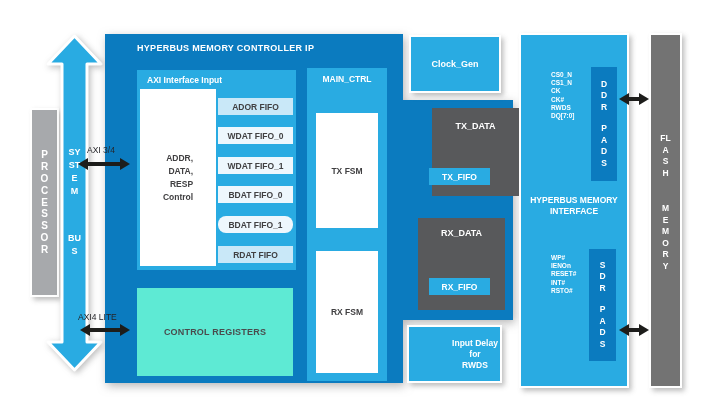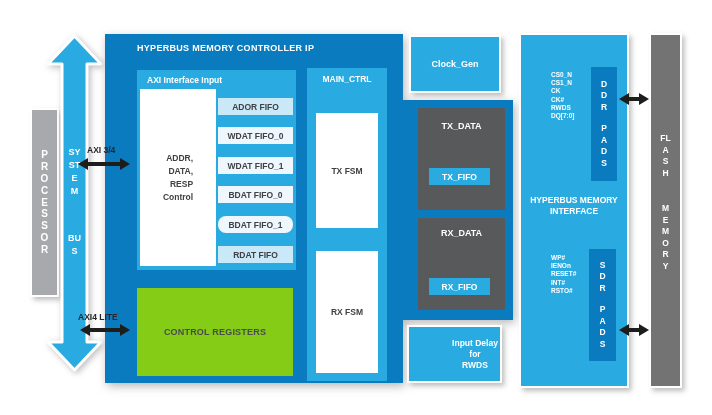--- a/index.html
+++ b/index.html
@@ -37,38 +37,38 @@
   
   .axi-box { left:137px; top:70px; width:159px; height:200px; background:#29abe2; z-index:2; }
   .axi-title { left:147px; top:75px; color:#ffffff; font-weight:bold; font-size:8.5px; z-index:3; }
   .addr-block { left:140px; top:89px; width:76px; height:177px; background:#ffffff; z-index:3;
     color:#414042; font-weight:bold; font-size:8.5px; line-height:13px; text-align:right; }
   .fifo { left:218px; width:75px; height:17px; z-index:3;
     color:#414042; font-weight:bold; font-size:8.5px; }
   .fifo.pale  { background:#c9e8f8; }
   .fifo.white { background:#eef7fd; }
 
-  .ctrl-reg { left:137px; top:288px; width:156px; height:88px; background:#84cc16; z-index:2;
+  .ctrl-reg { left:137px; top:288px; width:156px; height:88px; background:#5eead4; z-index:2;
     color:#4a4b4d; font-weight:bold; font-size:9px; letter-spacing:.2px; }
 
   
   .main-ctrl { left:307px; top:68px; width:80px; height:313px; background:#29abe2; z-index:2;
     text-align:center; }
   .main-ctrl-title { padding-top:6px; color:#ffffff; font-weight:bold; font-size:8.5px; }
   .fsm { left:316px; width:62px; background:#ffffff; z-index:3;
     color:#414042; font-weight:bold; font-size:8.5px; }
   .tx-fsm { top:113px; height:115px; }
   .rx-fsm { top:251px; height:122px; }
 
   
   .clock-gen { left:409px; top:35px; width:92px; height:58px; background:#29abe2; z-index:2;
     color:#ffffff; font-weight:bold; font-size:9px; }
   .data-box { left:418px; width:87px; background:#58595b; z-index:3; text-align:center;
     color:#ffffff; font-weight:bold; font-size:9px; }
-  .tx-data { top:108px; height:102px; }
+  .tx-data { top:108px; height:88px;margin-left:14px; }
   .tx-data .data-label { padding-top:13px; }
   .rx-data { top:218px; height:92px; }
   .rx-data .data-label { padding-top:10px; }
   .inner-fifo { left:429px; width:61px; height:17px; background:#29abe2; z-index:4;
     color:#ffffff; font-weight:bold; font-size:8.5px; }
   .tx-fifo { top:168px; }
   .rx-fifo { top:278px; }
   .input-delay { left:407px; top:325px; width:95px; height:58px; background:#29abe2; z-index:2;
     color:#ffffff; font-weight:bold; font-size:8.5px; line-height:11px; text-align:center;padding-left:41px; }
 
@@ -97,21 +97,21 @@
   .dbl { display:flex; align-items:center; height:12px; z-index:5; }
   .dbl i { display:block; }
   .dbl .ah { width:0; height:0; border-top:6px solid transparent; border-bottom:6px solid transparent; }
   .dbl .ah.l { border-right:10px solid #1d1d1b; }
   .dbl .ah.r { border-left:10px solid #1d1d1b; }
   .dbl .bar { flex:1; height:4px; background:#1d1d1b; }
   .a-axi34    { left:78px;  top:158px; width:52px; }
   .a-axi4lite { left:80px;  top:324px; width:50px; }
   .a-ddr      { left:619px; top:93px;  width:30px; }
   .a-sdr      { left:619px; top:324px; width:30px; }
-  .buslabel { color:#26262a; font-weight:bold; font-size:8.5px; z-index:6; }
+  .buslabel { color:#26262a; font-weight:normal; font-size:8.5px; z-index:6; }
   .l-axi34    { left:87px; top:145px; }
   .l-axi4lite { left:78px; top:312px; }
 </style>
 </head>
 <body>
 
 <div id="canvas">
 
   <div class="abs processor wborder shadow flexc">
     <div class="vword">PROCESSOR</div>

